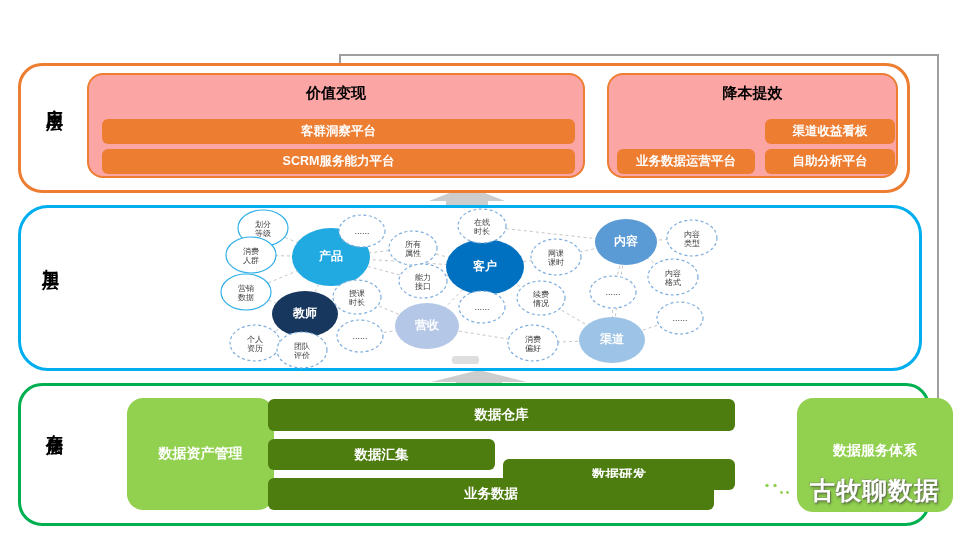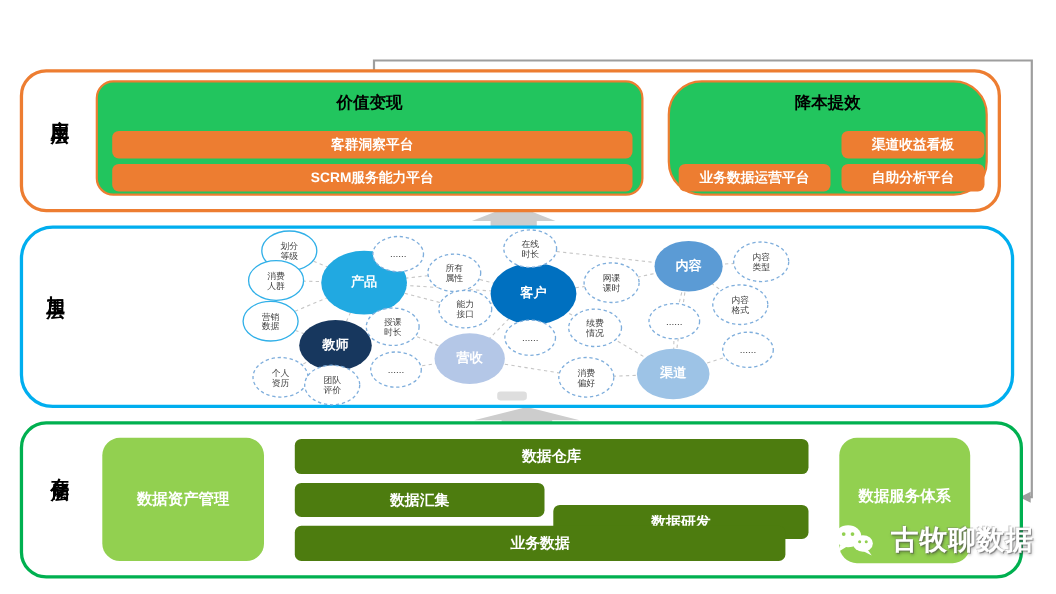--- a/index.html
+++ b/index.html
@@ -13,28 +13,28 @@
   .proc-box{left:18px;top:205px;width:904px;height:166px;border:3px solid #00AEEF;border-radius:30px;}
   .stor-box{left:18px;top:383px;width:912px;height:143px;border:3px solid #00B050;}
 
   .layer-label{position:absolute;font-size:17px;font-weight:bold;color:#000;
                writing-mode:vertical-rl;text-orientation:upright;letter-spacing:3px;line-height:1;}
   .app-label{left:46px;top:96px;}
   .proc-label{left:42px;top:255px;}
   .stor-label{left:46px;top:420px;}
 
   
-  .group-box{position:absolute;border:2.5px solid #ED7D31;border-radius:16px;box-sizing:border-box;background:#22c55e;}
+  .group-box{position:absolute;border:2.5px solid #ED7D31;border-radius:16px;box-sizing:border-box;background:#fca5a5;}
   .group-title{position:absolute;width:100%;text-align:center;top:9px;font-size:15px;font-weight:bold;color:#000;}
   .chip{position:absolute;background:#ED7D31;border-radius:6px;color:#fff;font-size:12.5px;font-weight:bold;
         display:flex;align-items:center;justify-content:center;box-sizing:border-box;}
 
   
   .gblock{position:absolute;background:#92D050;border-radius:16px;color:#fff;font-size:14px;font-weight:bold;
-          display:flex;align-items:center;justify-content:center;}
+          display:flex;align-items:center;justify-content:center;margin-left:34px;}
   .gbar{position:absolute;background:#4d7c0f;border-radius:6px;color:#fff;font-size:13.5px;font-weight:bold;
         display:flex;align-items:center;justify-content:center;}
 
   svg.overlay{position:absolute;left:0;top:0;pointer-events:none;}
 
   
   .watermark{position:absolute;left:758px;top:474px;display:flex;align-items:center;gap:16px;}
   .watermark .wm-text{color:#fff;font-size:25px;font-weight:bold;letter-spacing:1px;
       text-shadow:1px 1px 0 rgba(90,90,90,.55), -1px -1px 0 rgba(120,120,120,.35), 1px 2px 3px rgba(0,0,0,.35);}
   .blob{position:absolute;left:452px;top:356px;width:27px;height:8px;background:#D8D8D8;border-radius:3px;opacity:.85;}
@@ -54,21 +54,21 @@
 
   <div class="layer-box app-box"></div>
   <div class="layer-label app-label">应用层</div>
 
   <div class="group-box" style="left:87px;top:73px;width:498px;height:105px;">
     <div class="group-title">价值变现</div>
     <div class="chip" style="left:13px;top:44px;width:473px;height:25px;">客群洞察平台</div>
     <div class="chip" style="left:13px;top:74px;width:473px;height:25px;text-align:right;">SCRM服务能力平台</div>
   </div>
 
-  <div class="group-box" style="left:607px;top:73px;width:291px;height:105px;border-radius:31px;">
+  <div class="group-box" style="left:607px;top:73px;width:291px;height:105px;">
     <div class="group-title">降本提效</div>
     <div class="chip" style="left:156px;top:44px;width:130px;height:25px;">渠道收益看板</div>
     <div class="chip" style="left:8px;top:74px;width:138px;height:25px;font-family:Liberation Mono, monospace;">业务数据运营平台</div>
     <div class="chip" style="left:156px;top:74px;width:130px;height:25px;">自助分析平台</div>
   </div>
 
   <div class="layer-box proc-box"></div>
   <div class="layer-label proc-label">加工层</div>
   <svg class="overlay" id="bubble-svg" width="960" height="540">
       <line x1="263" y1="228" x2="331" y2="257" stroke="#C6C6C6" stroke-width="1" stroke-dasharray="3 3"></line>
@@ -207,21 +207,21 @@
   <div class="blob"></div>
 
   <div class="layer-box stor-box"></div>
   <div class="layer-label stor-label">存储层</div>
 
   <div class="gblock" style="left:93px;top:398px;width:147px;height:112px;">数据资产管理</div>
   <div class="gbar" style="left:268px;top:399px;width:467px;height:32px;">数据仓库</div>
   <div class="gbar" style="left:268px;top:439px;width:227px;height:31px;">数据汇集</div>
   <div class="gbar" style="left:503px;top:439px;width:232px;height:31px;margin-top:20px;">数据研发</div>
   <div class="gbar" style="left:268px;top:478px;width:446px;height:32px;">业务数据</div>
-  <div class="gblock" style="left:763px;top:398px;width:119px;height:114px;align-items:flex-start;">
+  <div class="gblock" style="left:763px;top:398px;width:156px;height:114px;align-items:flex-start;">
     <span style="margin-top:44px;">数据服务体系</span>
   </div>
 
   <div class="watermark">
     <svg width="36" height="30" viewBox="0 0 36 30">
       <ellipse cx="13" cy="11.5" rx="12" ry="10" fill="#fff"></ellipse>
       <polygon points="6,19.5 3.5,26 12,20.8" fill="#fff"></polygon>
       <circle cx="9" cy="9.5" r="1.7" fill="#92D050"></circle>
       <circle cx="17" cy="9.5" r="1.7" fill="#92D050"></circle>
       <ellipse cx="26.5" cy="18" rx="9" ry="7.5" fill="#fff"></ellipse>

